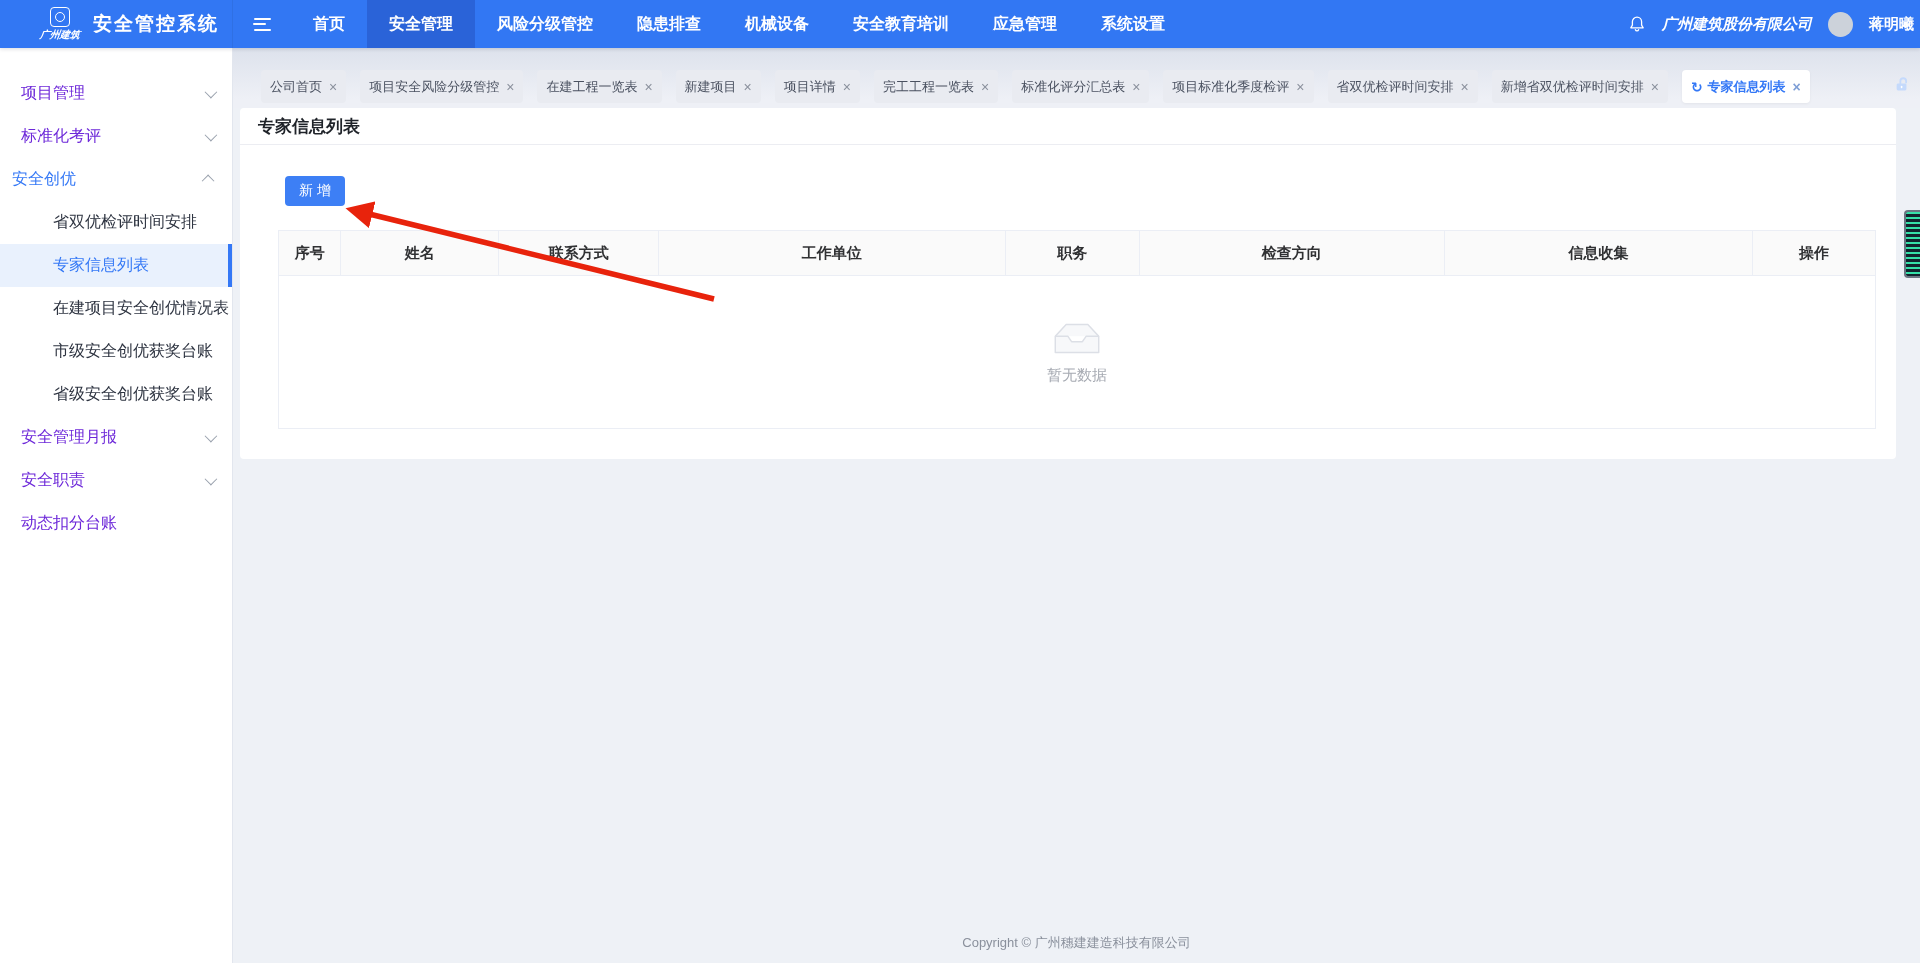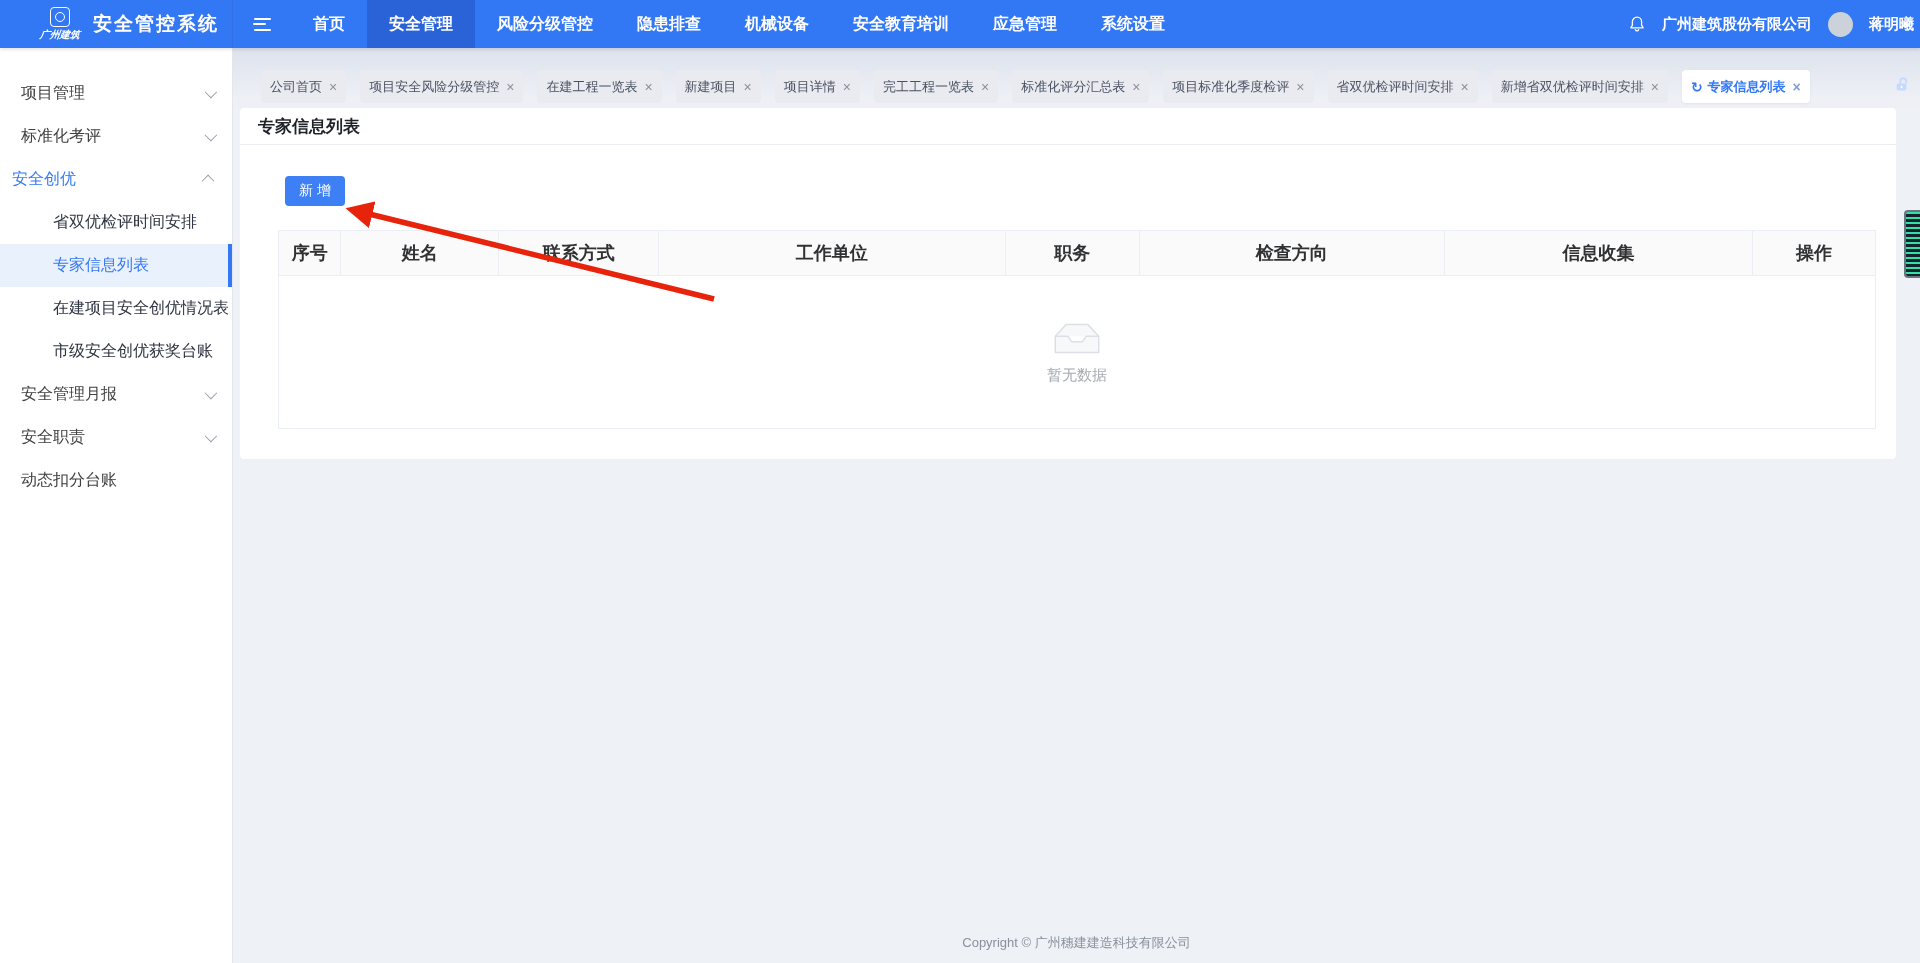--- a/index.html
+++ b/index.html
@@ -24,21 +24,21 @@
 
   .nav { display:flex; align-items:stretch; }
   .hamburger { width:58px; display:flex; flex-direction:column; justify-content:center; align-items:center; gap:3.5px; cursor:pointer; }
   .hamburger span { display:block; height:2px; background:#fff; border-radius:1px; }
   .hamburger span:nth-child(1){ width:17px; } .hamburger span:nth-child(2){ width:13px; align-self:flex-start; margin-left:20px; } .hamburger span:nth-child(3){ width:17px; }
   .nav-item { display:flex; align-items:center; padding:0 22px; font-size:16px; font-weight:bold; cursor:pointer; white-space:nowrap; }
   .nav-item.active { background:#2a63d8; }
 
   .topbar-right { margin-left:auto; display:flex; align-items:center; gap:16px; padding-right:6px; }
   .bell { width:18px; height:18px; cursor:pointer; }
-  .company-name { font-size:15px; font-weight:bold; white-space:nowrap; cursor:pointer; }
+  .company-name { font-size:15px; font-weight:bold; white-space:nowrap; cursor:pointer;font-style:italic; }
   .avatar { width:25px; height:25px; border-radius:50%; background:#ccd2da; cursor:pointer; flex:none; }
   .user-name { font-size:15px; font-weight:bold; white-space:nowrap; cursor:pointer; }
 
   
   .tabstrip {
     position:absolute; top:48px; left:233px; right:0; height:60px;
     background:linear-gradient(180deg,#dde2ec 0%,#eef0f6 85%);
     display:flex; align-items:flex-end; padding:0 40px 5px 28px; gap:14px; z-index:20;
   }
   .tab {
@@ -50,21 +50,21 @@
   .tab .tab-close { font-size:14px; color:#8a909c; line-height:1; margin-left:2px; cursor:pointer; }
   .tab.active .tab-close { color:#7f9fd6; }
   .tab .tab-refresh { font-size:14px; color:#3478f6; line-height:1; }
   .strip-lock { position:absolute; right:9px; bottom:15px; width:17px; height:17px; cursor:pointer; }
 
   
   .sidebar {
     position:absolute; top:48px; left:0; bottom:0; width:233px; background:#fff;
     border-right:1px solid #e2e6ee; padding-top:24px; z-index:10;
   }
-  .side-item { height:43px; display:flex; align-items:center; padding:0 18px 0 21px; font-size:16px; color:#404040; cursor:pointer; }
+  .side-item { height:43px; display:flex; align-items:center; padding:0 18px 0 21px; font-size:16px; color:#6d28d9; cursor:pointer; }
   .side-item .chev { margin-left:auto; }
   .side-item.expanded { color:#3478f6;padding-left:12px; }
   .side-sub { height:43px; display:flex; align-items:center; padding-left:53px; font-size:16px; color:#2d3340; cursor:pointer; }
   .side-sub.active { background:#e9f1fd; color:#3478f6; border-right:4px solid #3478f6; }
   .chev { width:9px; height:9px; border-right:1.6px solid #98a0ac; border-bottom:1.6px solid #98a0ac; flex:none; }
   .chev.down { transform:rotate(45deg) translateY(-2px); }
   .chev.up { transform:rotate(225deg) translateY(-2px); }
 
   
   .main { position:absolute; left:233px; top:108px; right:0; bottom:0; }
@@ -73,21 +73,21 @@
   .card-title { font-size:17px; font-weight:bold; color:#1f2329; }
   .add-btn {
     margin:31px 0 0 45px; height:30px; padding:0 14px; background:#3d7ff5; color:#fff;
     border:none; border-radius:4px; font-size:14px; cursor:pointer;
     font-family:"Liberation Sans","DejaVu Sans",sans-serif;
   }
   .table-wrap { margin:24px 20px 0 38px; }
   table { width:100%; border-collapse:collapse; table-layout:fixed; }
   th {
     height:45px; background:#fafafa; border:1px solid #ebeef5;
-    font-size:18px; font-weight:bold; color:#303133; text-align:center;
+    font-size:15px; font-weight:bold; color:#303133; text-align:center;
   }
   td.empty-cell {
     height:153px; border-left:1px solid #ebeef5; border-right:1px solid #ebeef5; border-bottom:1px solid #ebeef5;
     text-align:center; vertical-align:middle; background:#fff;
   }
   .empty-box { display:flex; flex-direction:column; align-items:center; gap:8px; }
   .empty-text { font-size:15px; color:#a6aab2; }
 
   .arrow-layer { position:absolute; left:0; top:0; width:100%; height:100%; pointer-events:none; z-index:5; }
 
@@ -173,20 +173,23 @@
       <span>省双优检评时间安排</span>
     </div>
     <div class="side-sub active">
       <span>专家信息列表</span>
     </div>
     <div class="side-sub">
       <span>在建项目安全创优情况表</span>
     </div>
     <div class="side-sub">
       <span>市级安全创优获奖台账</span>
+    </div>
+    <div class="side-sub">
+      <span>省级安全创优获奖台账</span>
     </div>
   </div>
   <div class="side-item">
     <span>安全管理月报</span>
     <i class="chev down"></i>
   </div>
   <div class="side-item">
     <span>安全职责</span>
     <i class="chev down"></i>
   </div>

